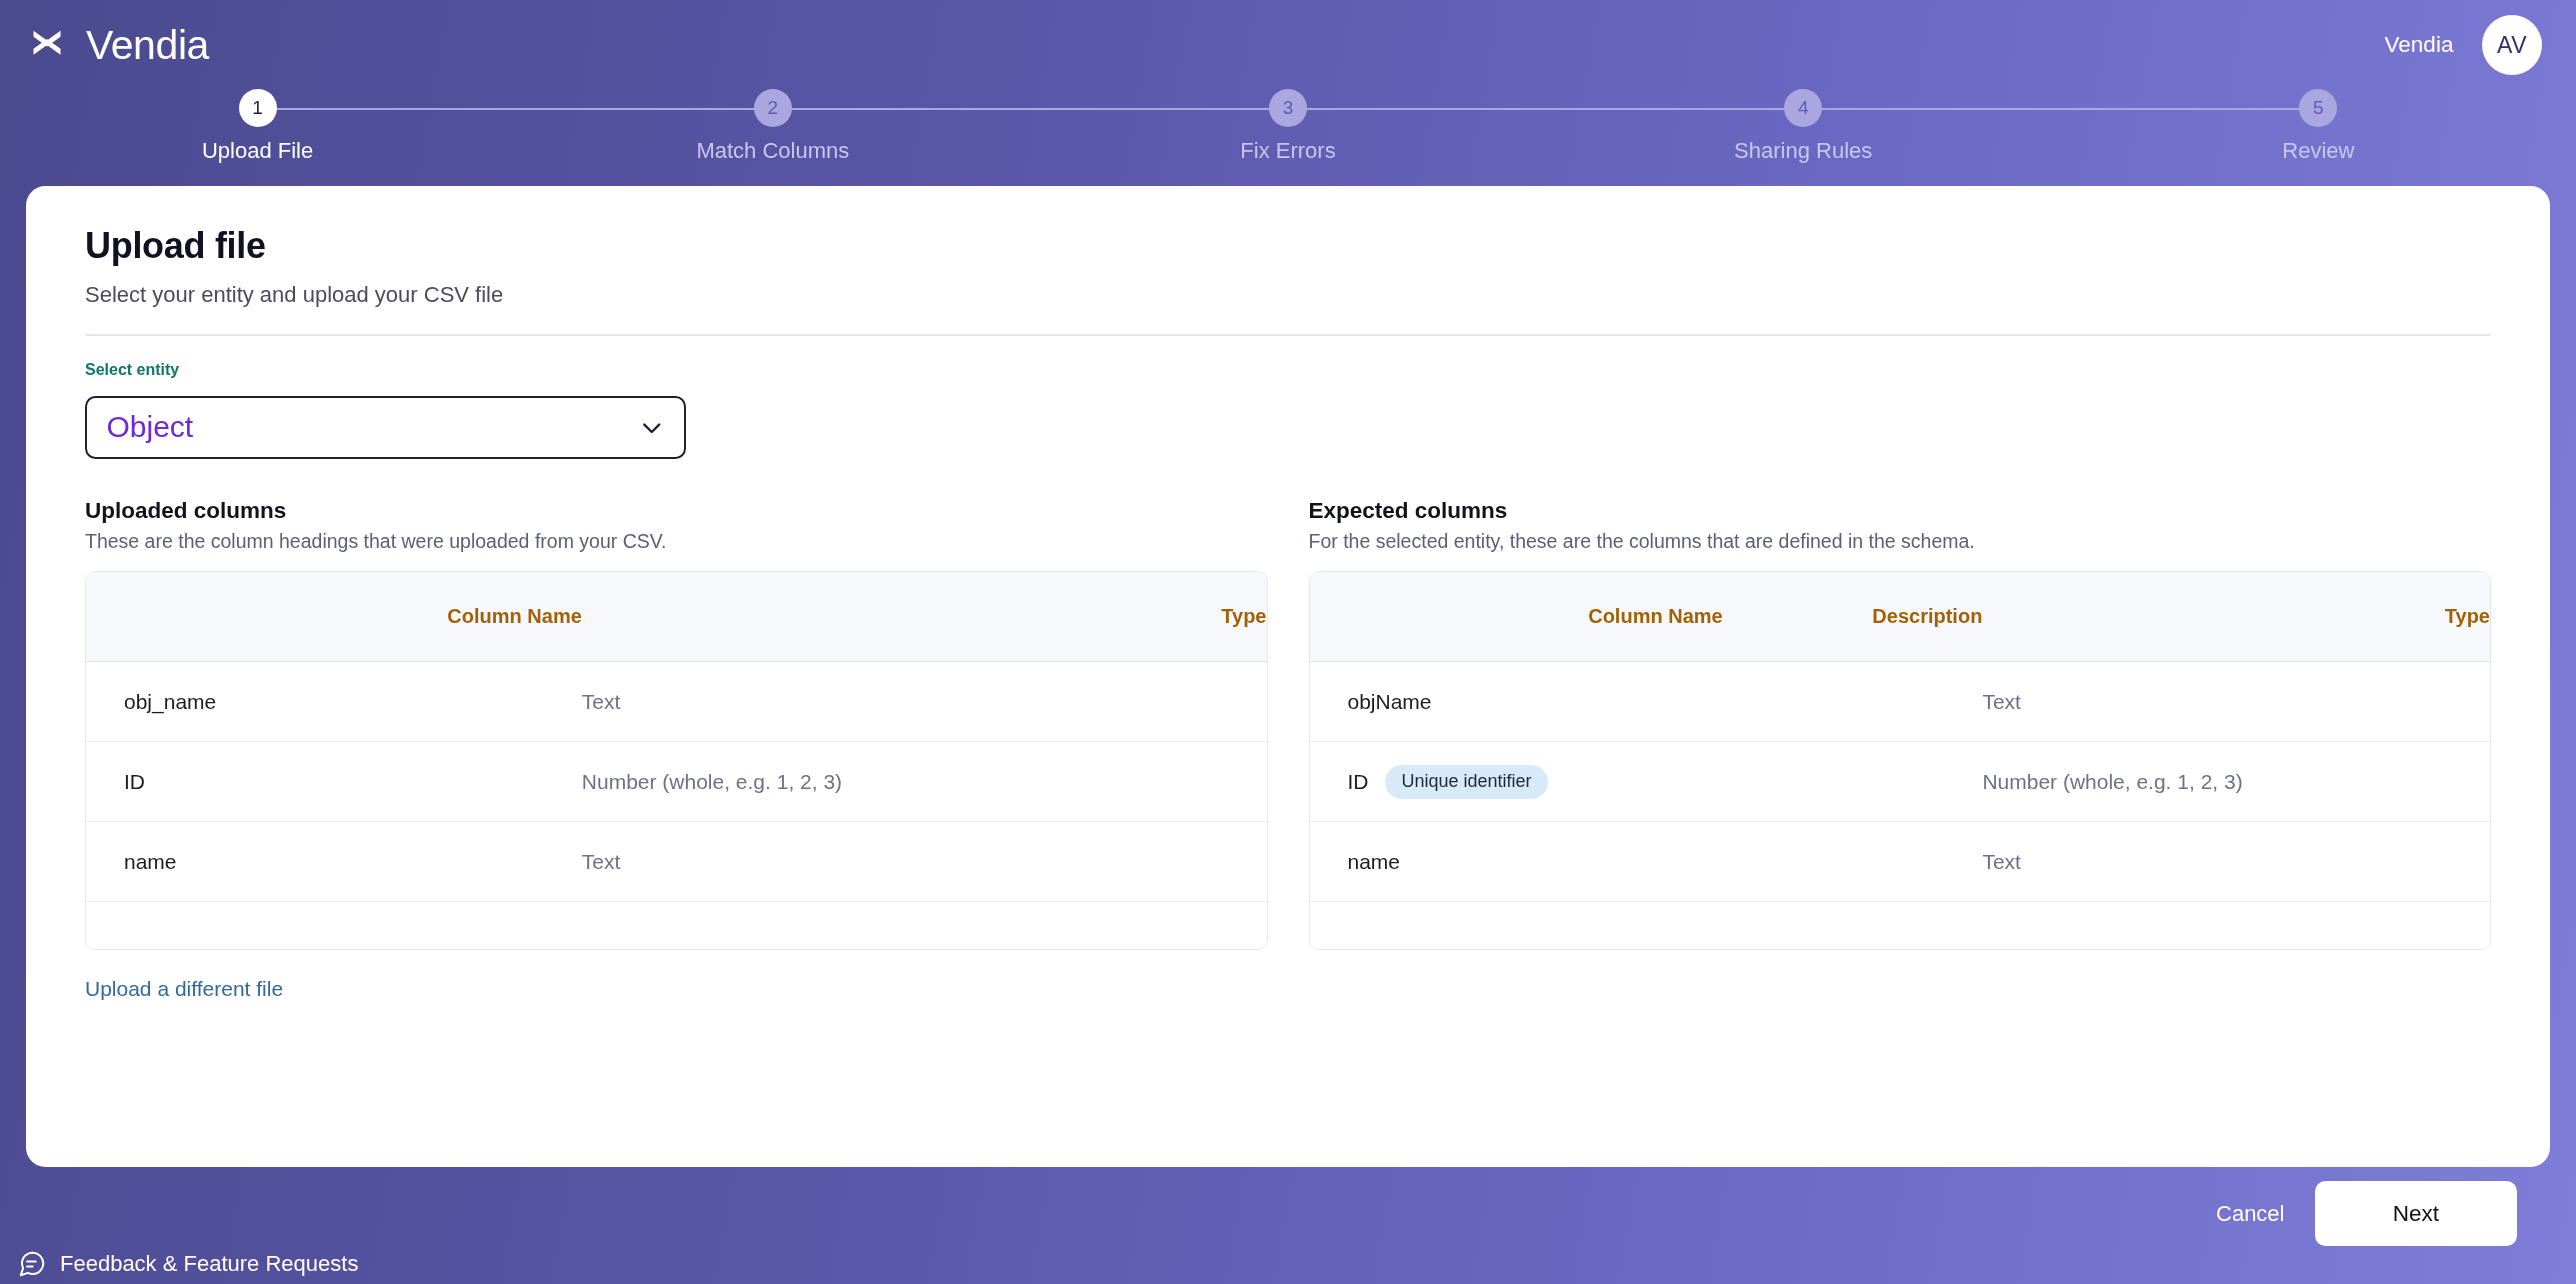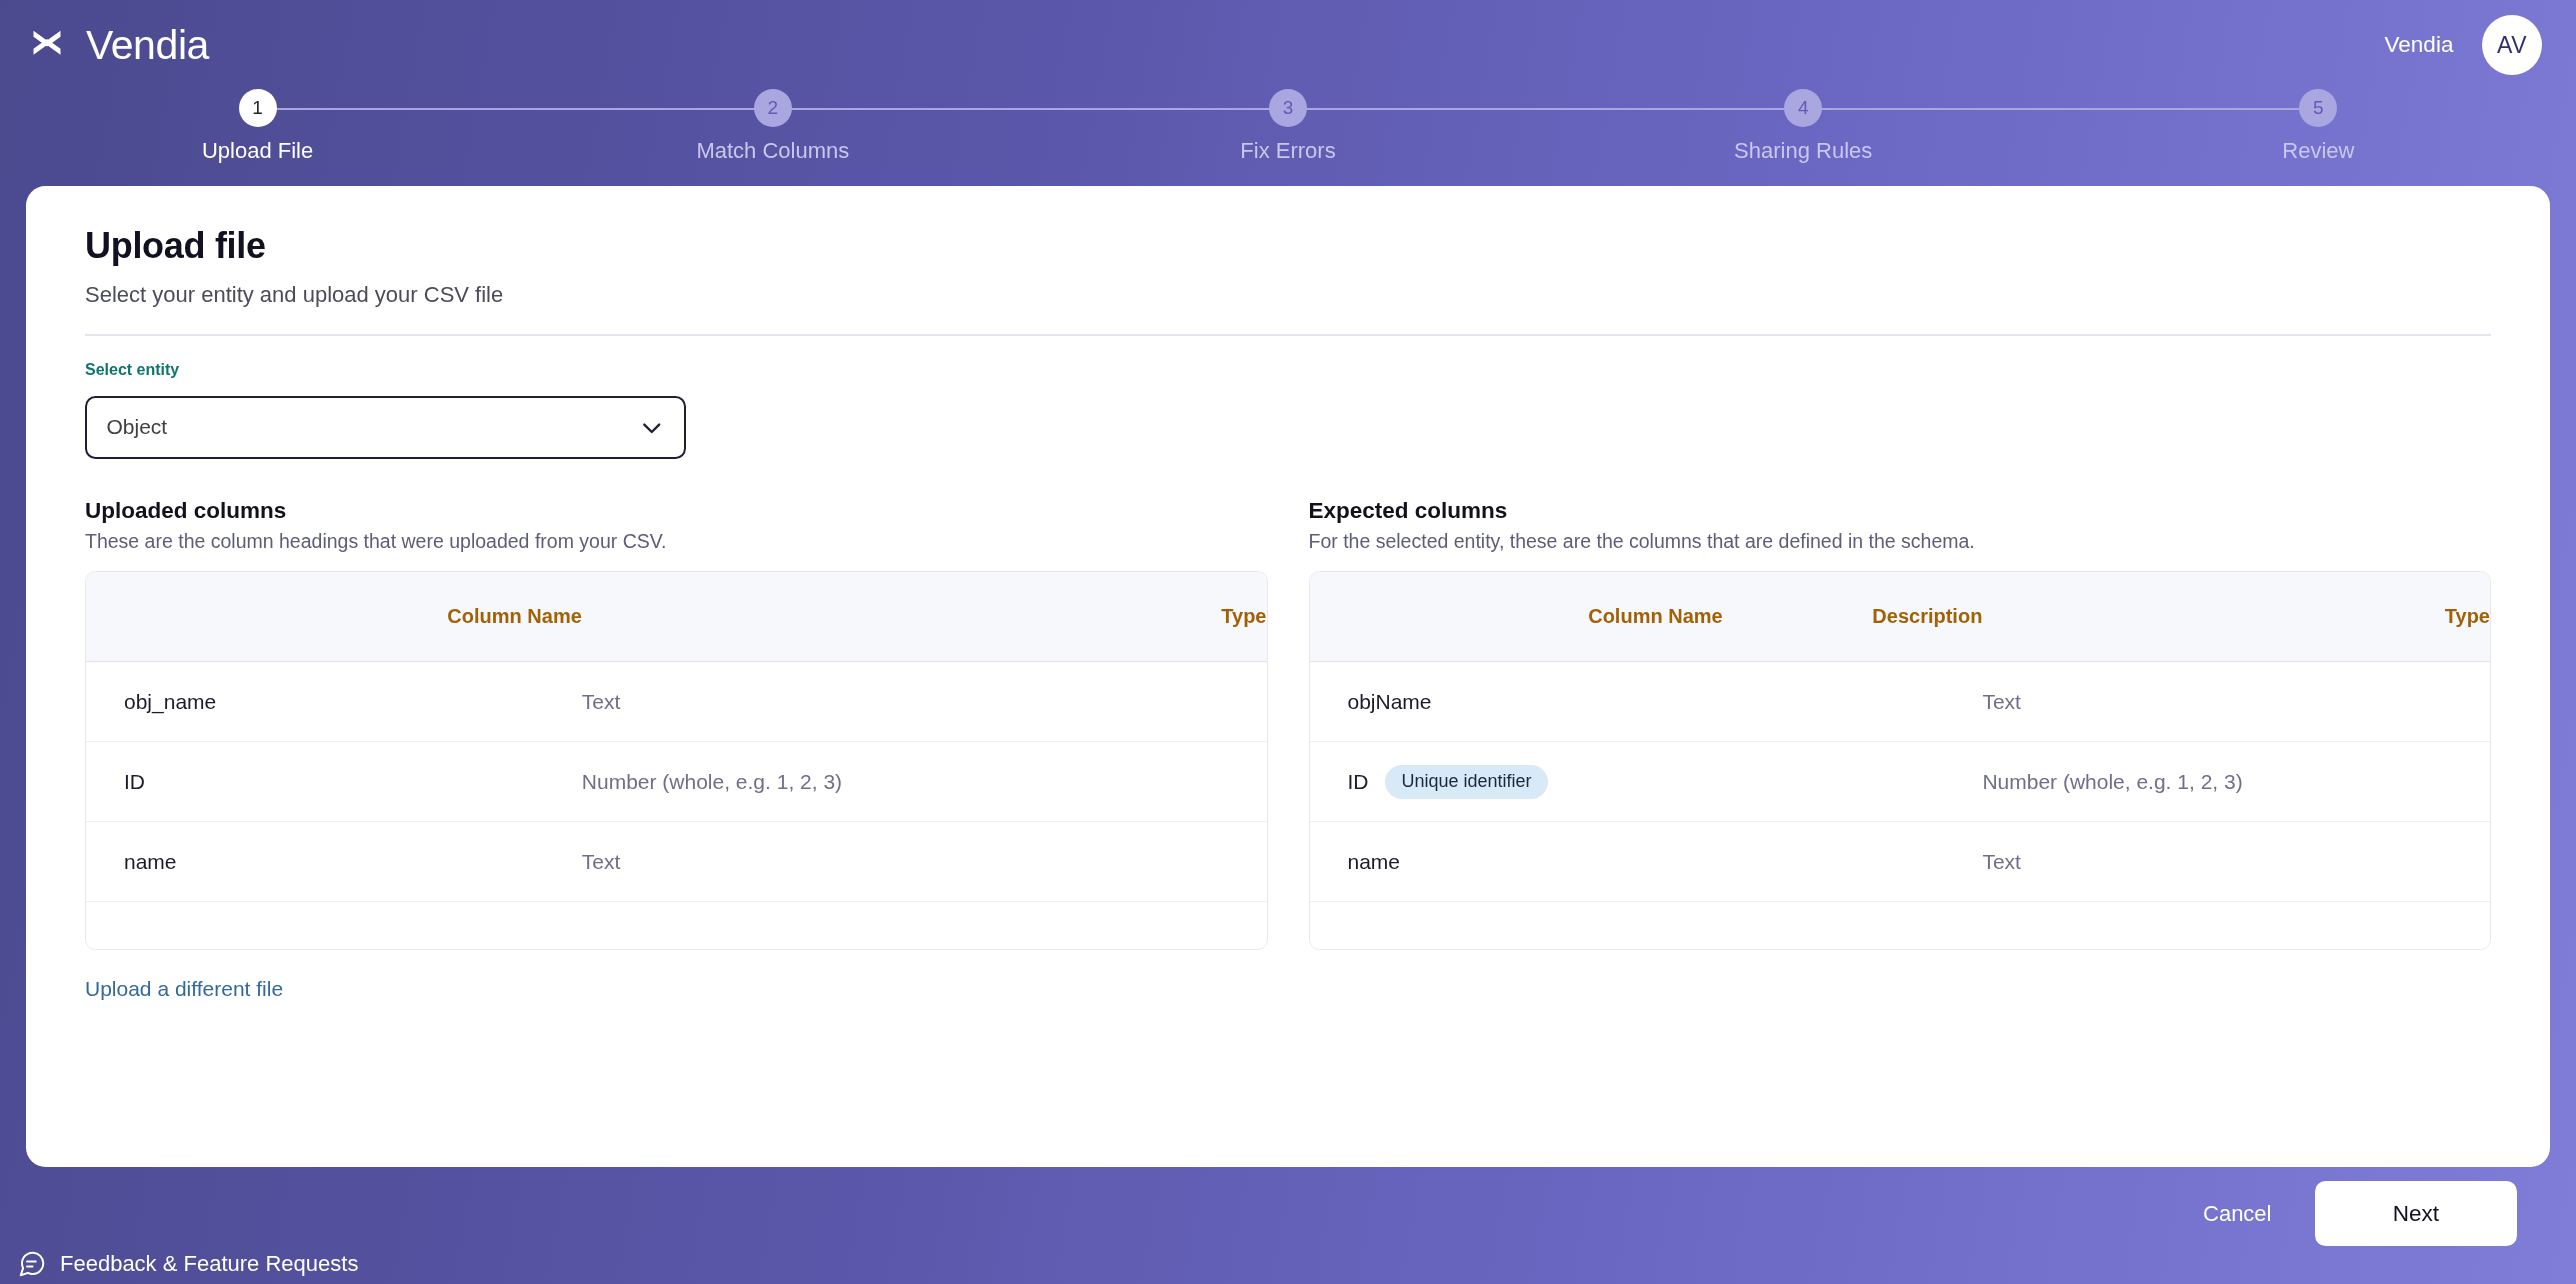--- a/index.html
+++ b/index.html
@@ -172,22 +172,22 @@
     border: 2.3px solid #1f1f33;
     border-radius: 10.5px;
     display: flex;
     align-items: center;
     justify-content: space-between;
     padding: 0 19.5px 0 19.5px;
     background: #ffffff;
     cursor: pointer;
   }
   .select-value {
-    font-size: 21px;
-    color: #404040;
+    font-size: 30px;
+    color: #6d28d9;
   }
   .chev {
     width: 25.5px;
     height: 25.5px;
     display: block;
   }
 
   
   .cols-grid {
     margin-top: 39px;
@@ -274,21 +274,21 @@
     cursor: pointer;
   }
 
   
   .footer-actions {
     position: absolute;
     right: 59px;
     bottom: 39px;
     display: flex;
     align-items: center;
-    gap: 33px;
+    gap: 20px;
     z-index: 6;
   }
   .btn-cancel {
     background: transparent;
     border: none;
     color: #ffffff;
     font-size: 22px;
     font-family: inherit;
     cursor: pointer;
     padding: 7.5px 10.5px;

